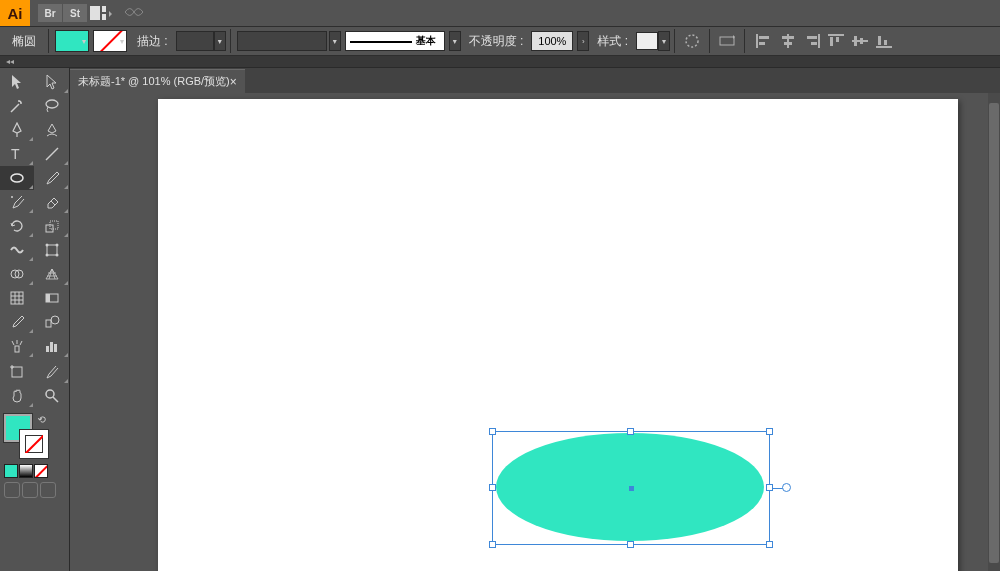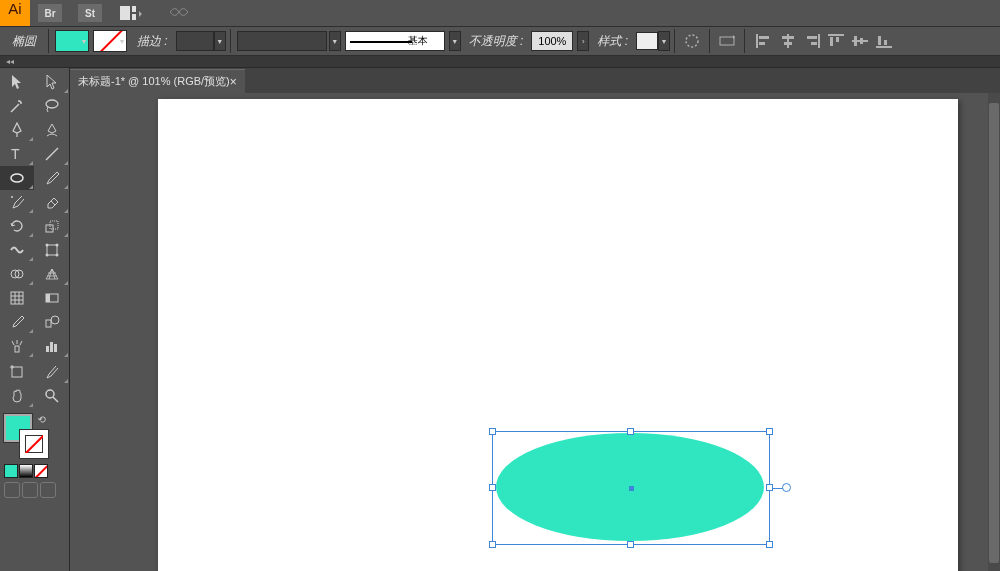--- a/index.html
+++ b/index.html
@@ -1,43 +1,43 @@
 <!DOCTYPE html>
 <html><head>
   <meta charset="utf-8">
   <style>
     * { margin: 0; padding: 0; box-sizing: border-box; font-family: Arial, "Microsoft YaHei", sans-serif; }
     body { width: 1000px; height: 571px; background: #535353; overflow: hidden; font-size: 12px; color: #e0e0e0; }
     
     
     .menubar { height: 26px; background: #535353; display: flex; align-items: center; }
-    .logo { width: 30px; height: 26px; background: #ff9a00; display: flex; justify-content: center; color: #3a1408; font-weight: normal; font-size: 15px; }
+    .logo { width: 30px; height: 26px; background: #ff9a00; display: flex; align-items: center; justify-content: center; color: #3a1408; font-weight: bold; font-size: 15px; }
     .menu-items { display: flex; margin-left: 8px; }
     .menu-item { padding: 0 8px; height: 26px; display: flex; align-items: center; cursor: pointer; color: #e8e8e8; font-size: 12px; }
-    .menu-right { display: flex; align-items: center; gap: 16px; margin-left: 8px; }
+    .menu-right { display: flex; align-items: center; gap: 1px; margin-left: 8px; }
     .menu-right-btn { background: #6b6b6b; width: 24px; height: 18px; display: flex; align-items: center; justify-content: center; font-size: 10px; font-weight: bold; }
     .layout-icon { display: flex; align-items: center; gap: 2px; width: 36px; height: 18px; padding: 2px; }
     .search-right { width: 26px; color: #888; }
     
     
     .optionsbar { height: 30px; background: #535353; border-top: 1px solid #2e2e2e; border-bottom: 1px solid #2e2e2e; display: flex; align-items: center; padding-left: 4px; }
-    .option-label { padding: 0 8px; font-size: 12px; color: #e0e0e0; font-style: italic; }
+    .option-label { padding: 0 8px; font-size: 12px; color: #e0e0e0; }
     .divider { width: 1px; height: 24px; background: #2e2e2e; margin: 0 4px; }
     .swatch { width: 30px; height: 22px; border: 1px solid #2a2a2a; margin: 0 2px; display: flex; align-items: center; justify-content: center; cursor: pointer; }
     .swatch.cyan { background: #30e6c1; }
     .swatch.dd { width: 34px; position: relative; }
     .swatch.dd::after { content: '▾'; position: absolute; right: 2px; font-size: 8px; color: #ccc; }
     .swatch.nostroke { background: #fff; position: relative; overflow: hidden; }
     .swatch.nostroke::before { content: ''; position: absolute; width: 140%; height: 2px; background: #ff0000; transform: rotate(-45deg); left: -20%; top: 50%; }
     .numfield { width: 38px; height: 20px; background: #424242; border: 1px solid #2a2a2a; color: #ccc; font-size: 11px; padding: 0 2px; outline: none; }
     .dd-arrow { width: 12px; height: 20px; background: #424242; border: 1px solid #2a2a2a; display: flex; align-items: center; justify-content: center; font-size: 8px; color: #ccc; }
     .stroke-profile { width: 90px; height: 20px; background: #424242; border: 1px solid #2a2a2a; margin: 0 2px; }
     .stroke-style { width: 100px; height: 20px; background: #fff; border: 1px solid #2a2a2a; margin: 0 4px; position: relative; }
     .stroke-line { position: absolute; left: 4px; right: 32px; top: 50%; height: 2px; background: #000; }
-    .stroke-style-label { position: absolute; right: 16px; top: 2px; color: #000; font-size: 10px; }
+    .stroke-style-label { position: absolute; right: 8px; top: 2px; color: #000; font-size: 10px; font-weight: bold; }
     .opacity-field { width: 42px; height: 20px; background: #e0e0e0; border: 1px solid #2a2a2a; color: #000; font-size: 11px; text-align: center; outline: none; }
     .style-swatch { width: 22px; height: 18px; background: #eee; border: 1px solid #2a2a2a; }
     .option-icon { width: 26px; height: 26px; display: flex; align-items: center; justify-content: center; color: #b0b0b0; }
     .align-group { display: flex; gap: 2px; margin-left: 4px; }
     .align-btn { width: 22px; height: 20px; display: flex; align-items: center; justify-content: center; color: #b0b0b0; }
     
     
     .panel-collapse { height: 12px; background: #383838; border-bottom: 1px solid #2a2a2a; display: flex; align-items: center; padding-left: 6px; }
     
     

